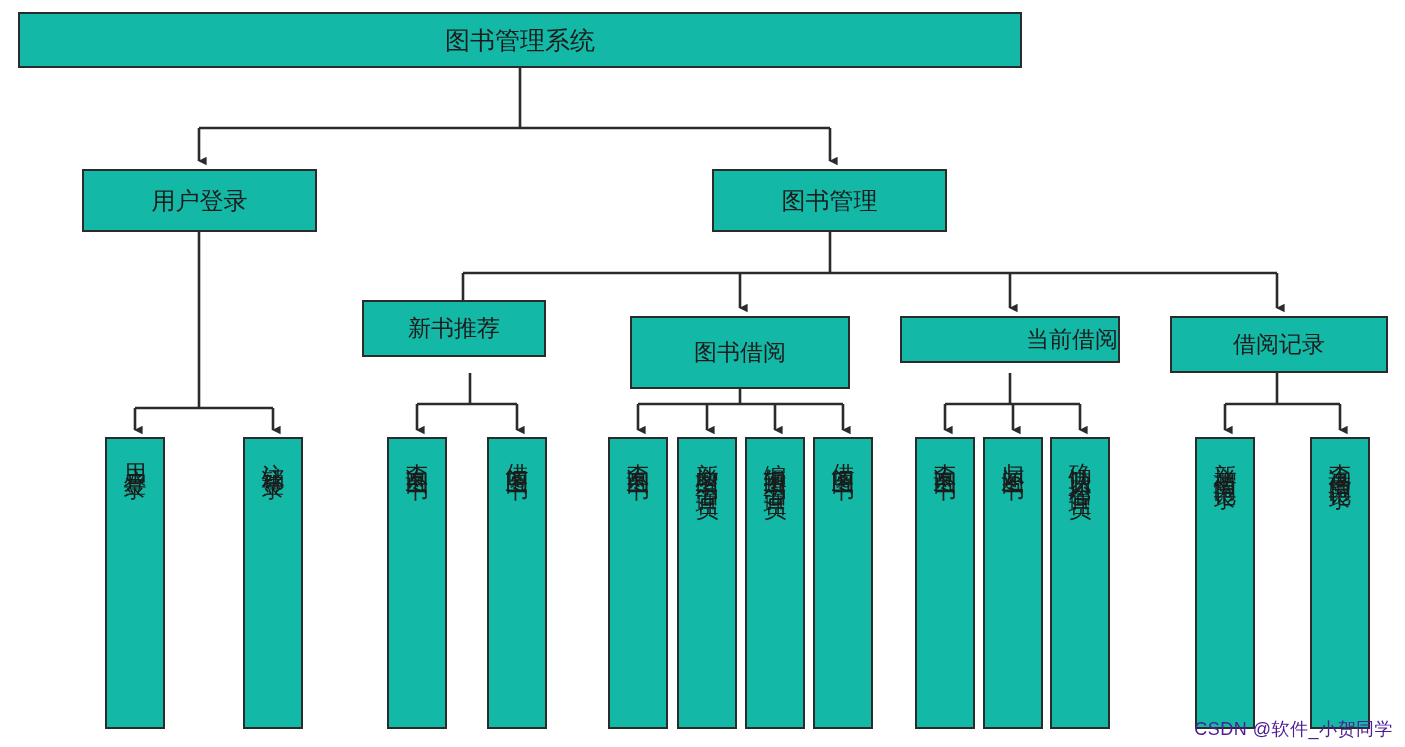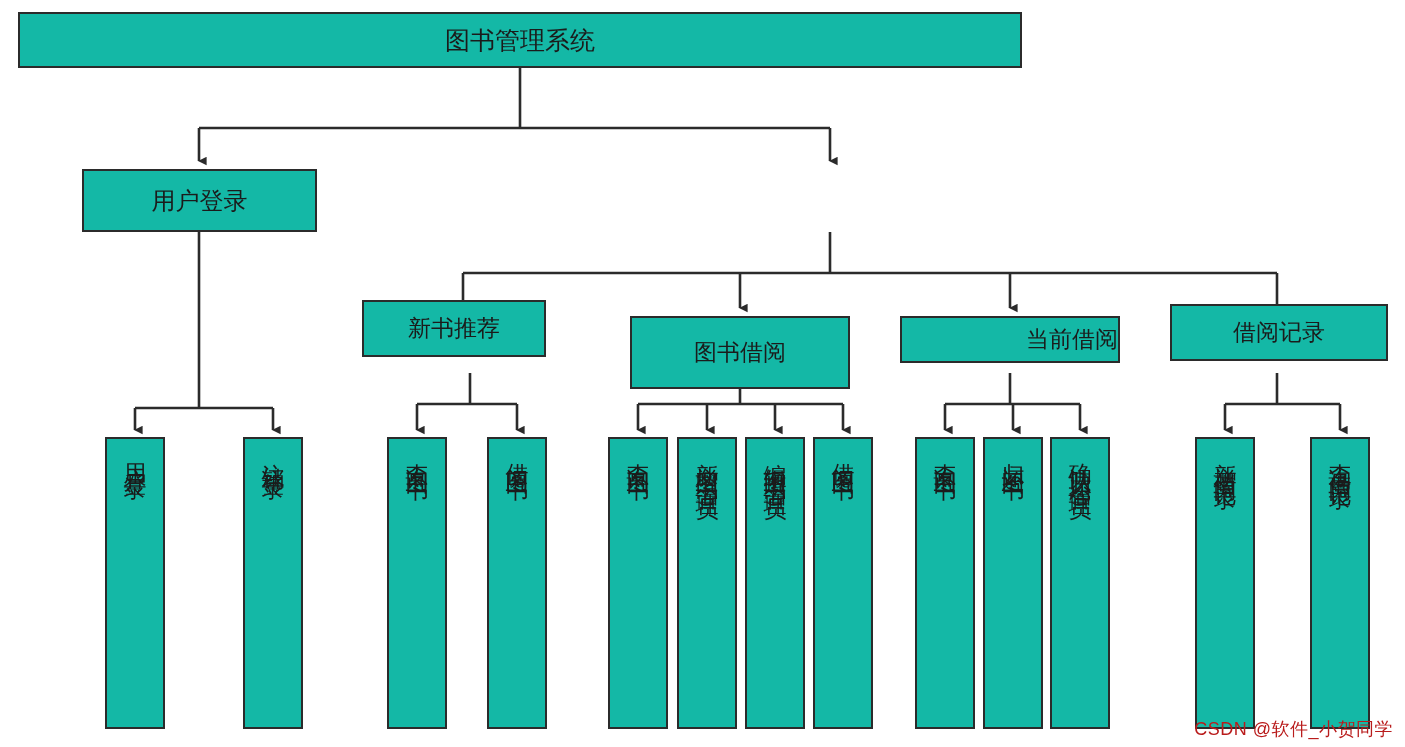--- a/index.html
+++ b/index.html
@@ -55,21 +55,21 @@
     letter-spacing: 5px;
     line-height: 1;
     padding-top: 6px;
     white-space: nowrap;
   }
   #watermark {
     position: absolute;
     right: 12px;
     bottom: 6px;
     font-size: 18px;
-    color: #b91c1c;
+    color: #4c1d95;
     letter-spacing: 0.5px;
     white-space: nowrap;
     user-select: none;
     pointer-events: none;
   }
 </style>
 </head>
 <body>
 
 <div id="diagram-root">
@@ -124,31 +124,34 @@
     </g>
   </svg>
 
   <div class="node-box node-root" style="left:18px; top:12px; width:1004px; height:56px;">
     <span class="node-label">图书管理系统</span>
   </div>
 
   <div class="node-box node-l1" style="left:82px; top:169px; width:235px; height:63px;">
     <span class="node-label">用户登录</span>
   </div>
+  <div class="node-box node-l1" style="left:712px; top:169px; width:235px; height:63px;">
+    <span class="node-label">图书管理</span>
+  </div>
 
   <div class="node-box node-l2" style="left:362px; top:300px; width:184px; height:57px;">
     <span class="node-label">新书推荐</span>
   </div>
   <div class="node-box node-l2" style="left:630px; top:316px; width:220px; height:73px;">
     <span class="node-label">图书借阅</span>
   </div>
   <div class="node-box node-l2" style="left:900px; top:316px; width:220px; height:47px;justify-content:flex-end;">
     <span class="node-label">当前借阅</span>
   </div>
-  <div class="node-box node-l2" style="left:1170px; top:304px; width:218px; height:57px;">
+  <div class="node-box node-l2" style="left:1170px; top:316px; width:218px; height:57px;">
     <span class="node-label">借阅记录</span>
   </div>
 
   <div class="node-box node-leaf" style="left:105px; top:437px; width:60px; height:292px;">
     <span class="node-label">用户登录</span>
   </div>
   <div class="node-box node-leaf" style="left:243px; top:437px; width:60px; height:292px;">
     <span class="node-label">注销登录</span>
   </div>
 

